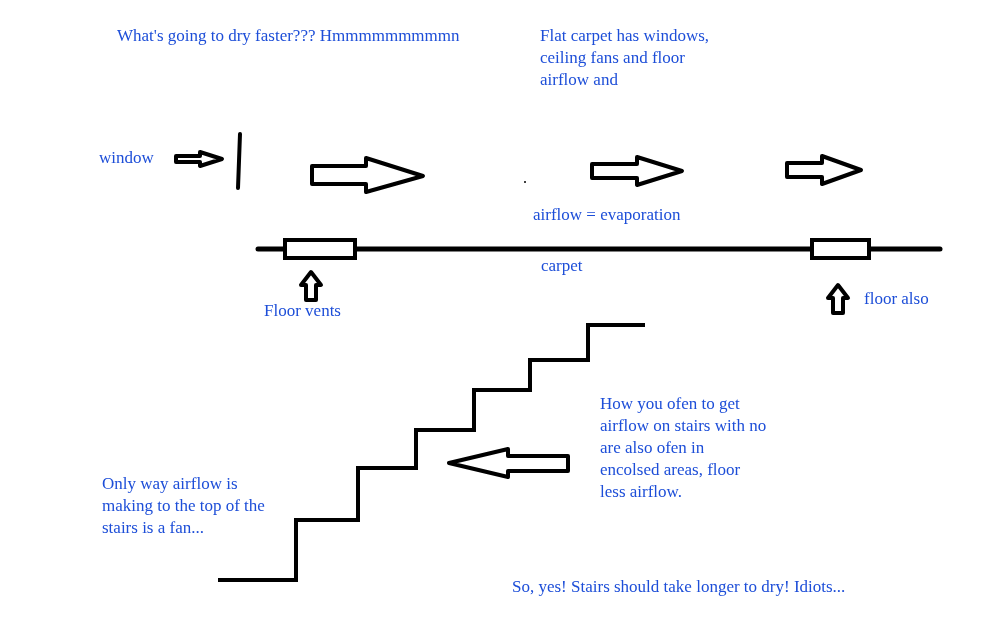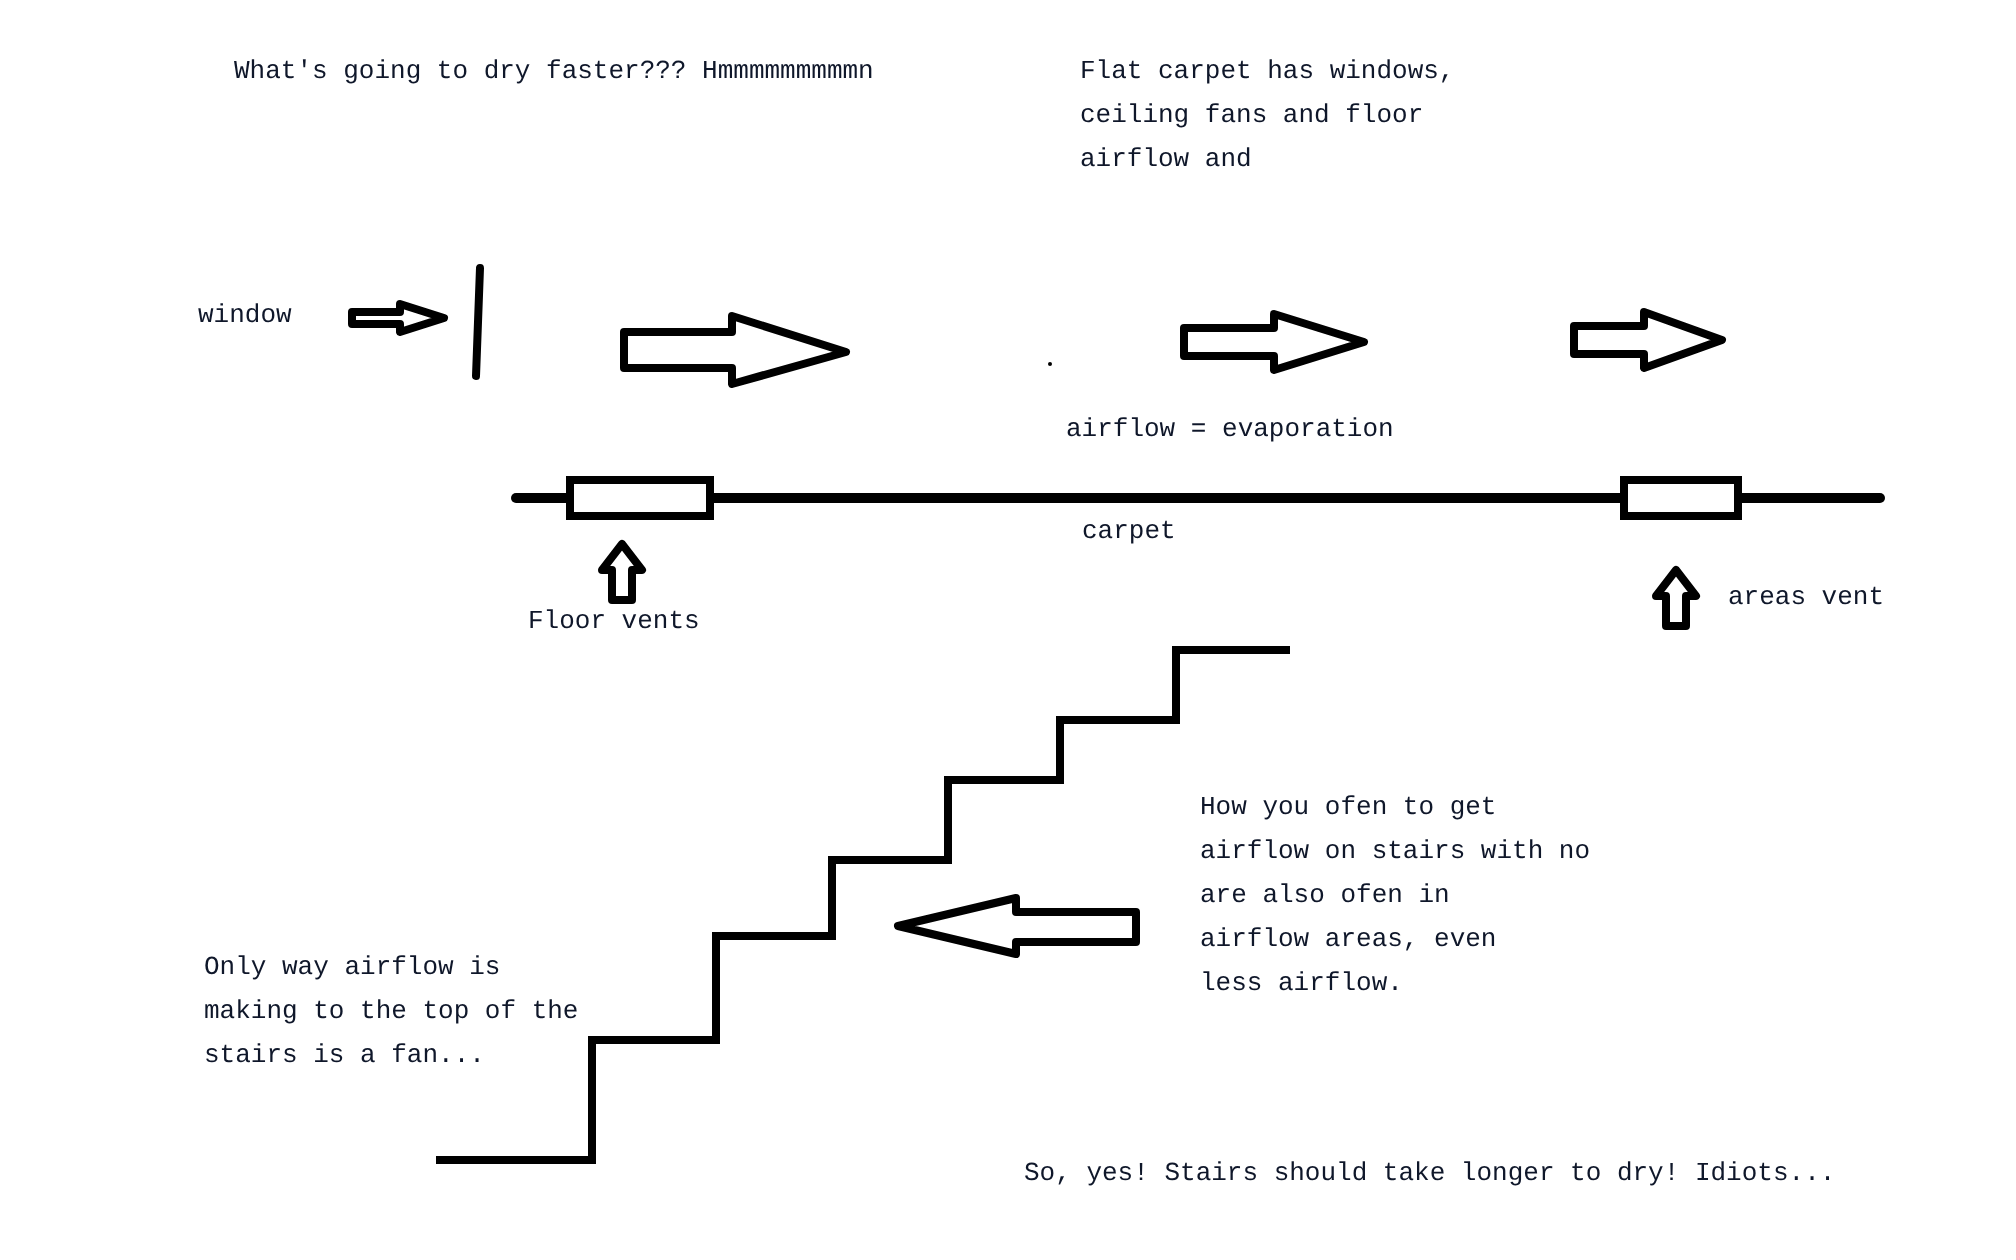--- a/index.html
+++ b/index.html
@@ -1,22 +1,22 @@
 <!DOCTYPE html>
 <html><head>
   <meta charset="utf-8">
   <style>
     html, body { margin: 0; padding: 0; background: #ffffff; }
     body { width: 1008px; height: 630px; position: relative; overflow: hidden; }
     #canvas { position: absolute; left: 0; top: 0; width: 1008px; height: 630px; }
     .label {
       position: absolute;
-      font-family: Liberation Mono, monospace;
-      font-size: 13px;
-      color: #0f172a;
+      font-family: Liberation Serif, serif;
+      font-size: 17px;
+      color: #1d4ed8;
       line-height: 22px;
       white-space: nowrap;
       margin: 0;
     }
     .block { white-space: normal; }
     .line { display: block; }
   </style>
 </head>
 <body>
 
@@ -60,27 +60,27 @@
 <div class="label block" style="left:540px; top:25px;">
   <span class="line">Flat carpet has windows,</span>
   <span class="line">ceiling fans and floor</span>
   <span class="line">airflow and</span>
 </div>
 
 <p class="label" style="left:99px; top:147px;">window</p>
 <p class="label" style="left:533px; top:204px;">airflow = evaporation</p>
 <p class="label" style="left:541px; top:255px;">carpet</p>
 <p class="label" style="left:264px; top:300px;">Floor vents</p>
-<p class="label" style="left:864px; top:288px;">areas vent</p>
+<p class="label" style="left:864px; top:288px;">floor also</p>
 
 <div class="label block" style="left:600px; top:393px;">
   <span class="line">How you ofen to get</span>
   <span class="line">airflow on stairs with no</span>
   <span class="line">are also ofen in</span>
-  <span class="line">airflow areas, even</span>
+  <span class="line">encolsed areas, floor</span>
   <span class="line">less airflow.</span>
 </div>
 
 <div class="label block" style="left:102px; top:473px;">
   <span class="line">Only way airflow is</span>
   <span class="line">making to the top of the</span>
   <span class="line">stairs is a fan...</span>
 </div>
 
 <p class="label" style="left:512px; top:576px;">So, yes! Stairs should take longer to dry! Idiots...</p>

